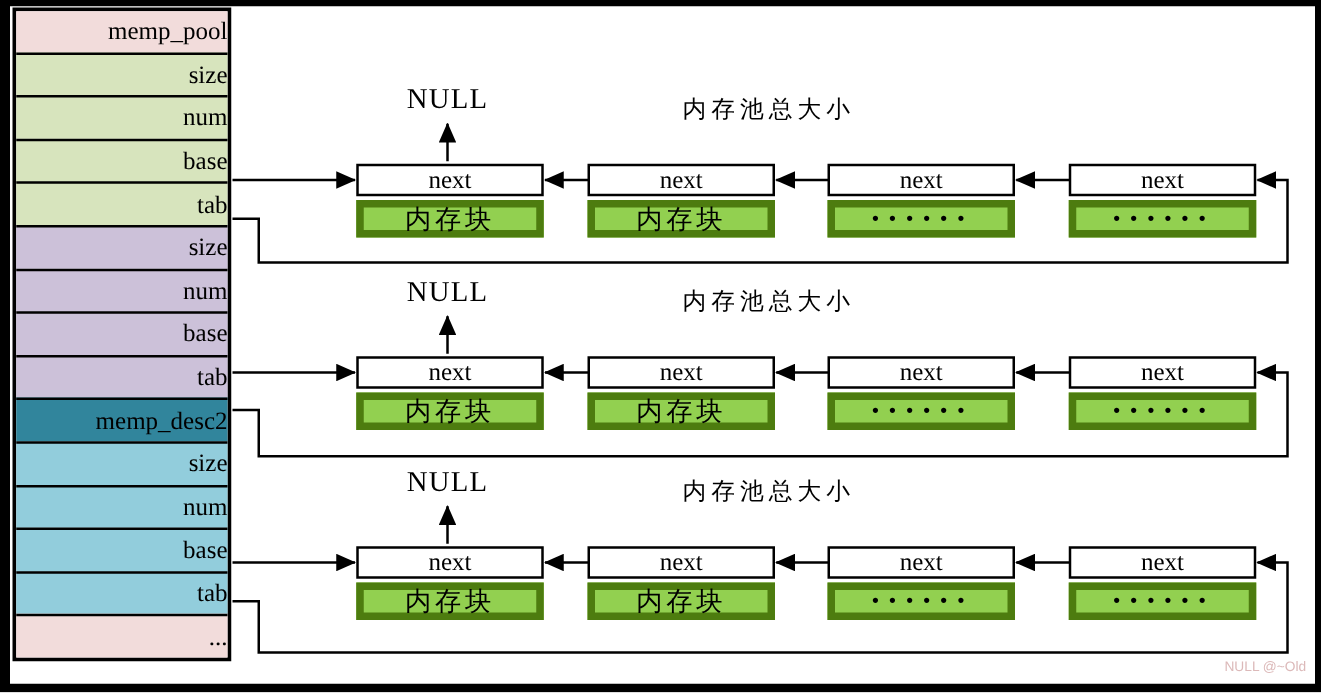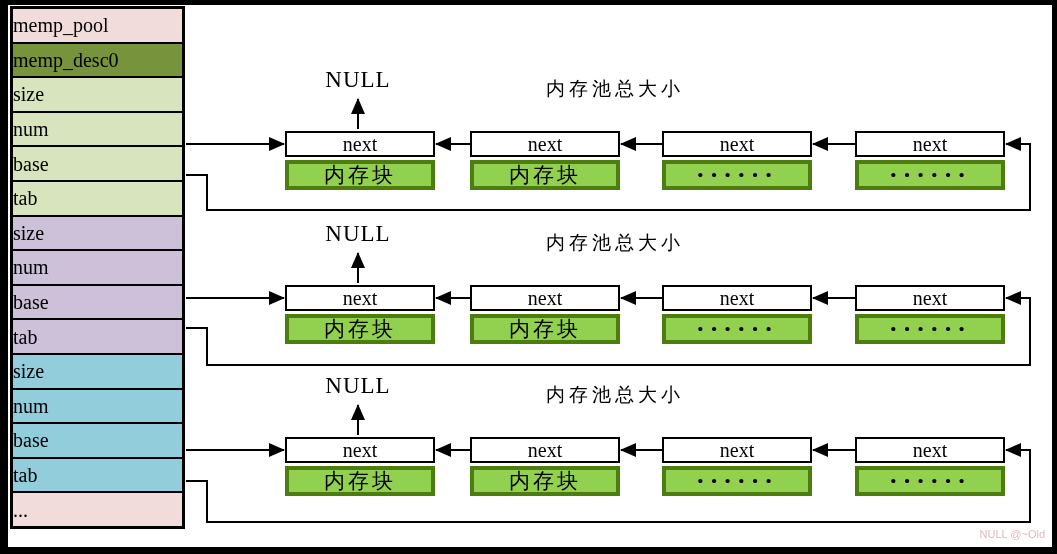--- a/index.html
+++ b/index.html
@@ -21,21 +21,21 @@
   }
   .memp-table{
     position:absolute;left:10px;top:6px;
     width:175px;height:523px;
     display:flex;flex-direction:column;
     border:3px solid #000;
     background:#fff;
   }
   .trow{
     flex:1;
-    display:flex;align-items:center;justify-content:flex-start;
+    display:flex;align-items:center;justify-content:flex-end;
     border-top:2px solid #000;
     font-size:20px;line-height:1;
   }
   .trow:first-child{border-top:none;}
   .pools-layer{position:absolute;inset:0;border-radius:27px;}
   .lbl{
     position:absolute;
     transform:translate(-50%,-50%);
     white-space:nowrap;
     line-height:1;
@@ -43,21 +43,21 @@
   .null-lbl{font-size:23px;letter-spacing:1px;}
   .size-lbl{font-size:19px;letter-spacing:4px;}
   .next-cell{
     position:absolute;width:150px;height:26px;
     background:#fff;border:2px solid #000;
     display:flex;align-items:center;justify-content:center;
     font-size:20px;line-height:1;
   }
   .block-cell{
     position:absolute;width:150px;height:30px;
-    border:4px solid #4d7c0f;
+    border:6px solid #4d7c0f;
     display:flex;align-items:center;justify-content:center;
     font-size:21px;letter-spacing:3px;line-height:1;
   }
   .block-cell.dots{
     font-size:26px;font-weight:bold;letter-spacing:5px;
   }
   svg.connectors{position:absolute;inset:0;width:100%;height:100%;pointer-events:none;}
   svg.connectors polyline{fill:none;stroke:#000;stroke-width:2px;}
   .watermark{
     position:absolute;right:12px;top:528px;
@@ -66,23 +66,20 @@
   }
 </style>
 </head>
 <body>
 
 <div class="canvas">
 
   <div class="memp-table">
       <div class="trow" style="background: rgb(242, 220, 219);">
         <span>memp_pool</span>
-      </div>
-      <div class="trow" style="background: rgb(119, 147, 60);">
-        <span>memp_desc0</span>
       </div>
       <div class="trow" style="background: rgb(215, 228, 189);">
         <span>size</span>
       </div>
       <div class="trow" style="background: rgb(215, 228, 189);">
         <span>num</span>
       </div>
       <div class="trow" style="background: rgb(215, 228, 189);">
         <span>base</span>
       </div>
@@ -93,20 +90,23 @@
         <span>size</span>
       </div>
       <div class="trow" style="background: rgb(204, 193, 217);">
         <span>num</span>
       </div>
       <div class="trow" style="background: rgb(204, 193, 217);">
         <span>base</span>
       </div>
       <div class="trow" style="background: rgb(204, 193, 217);">
         <span>tab</span>
+      </div>
+      <div class="trow" style="background: rgb(49, 133, 156);">
+        <span>memp_desc2</span>
       </div>
       <div class="trow" style="background: rgb(146, 205, 220);">
         <span>size</span>
       </div>
       <div class="trow" style="background: rgb(146, 205, 220);">
         <span>num</span>
       </div>
       <div class="trow" style="background: rgb(146, 205, 220);">
         <span>base</span>
       </div>

